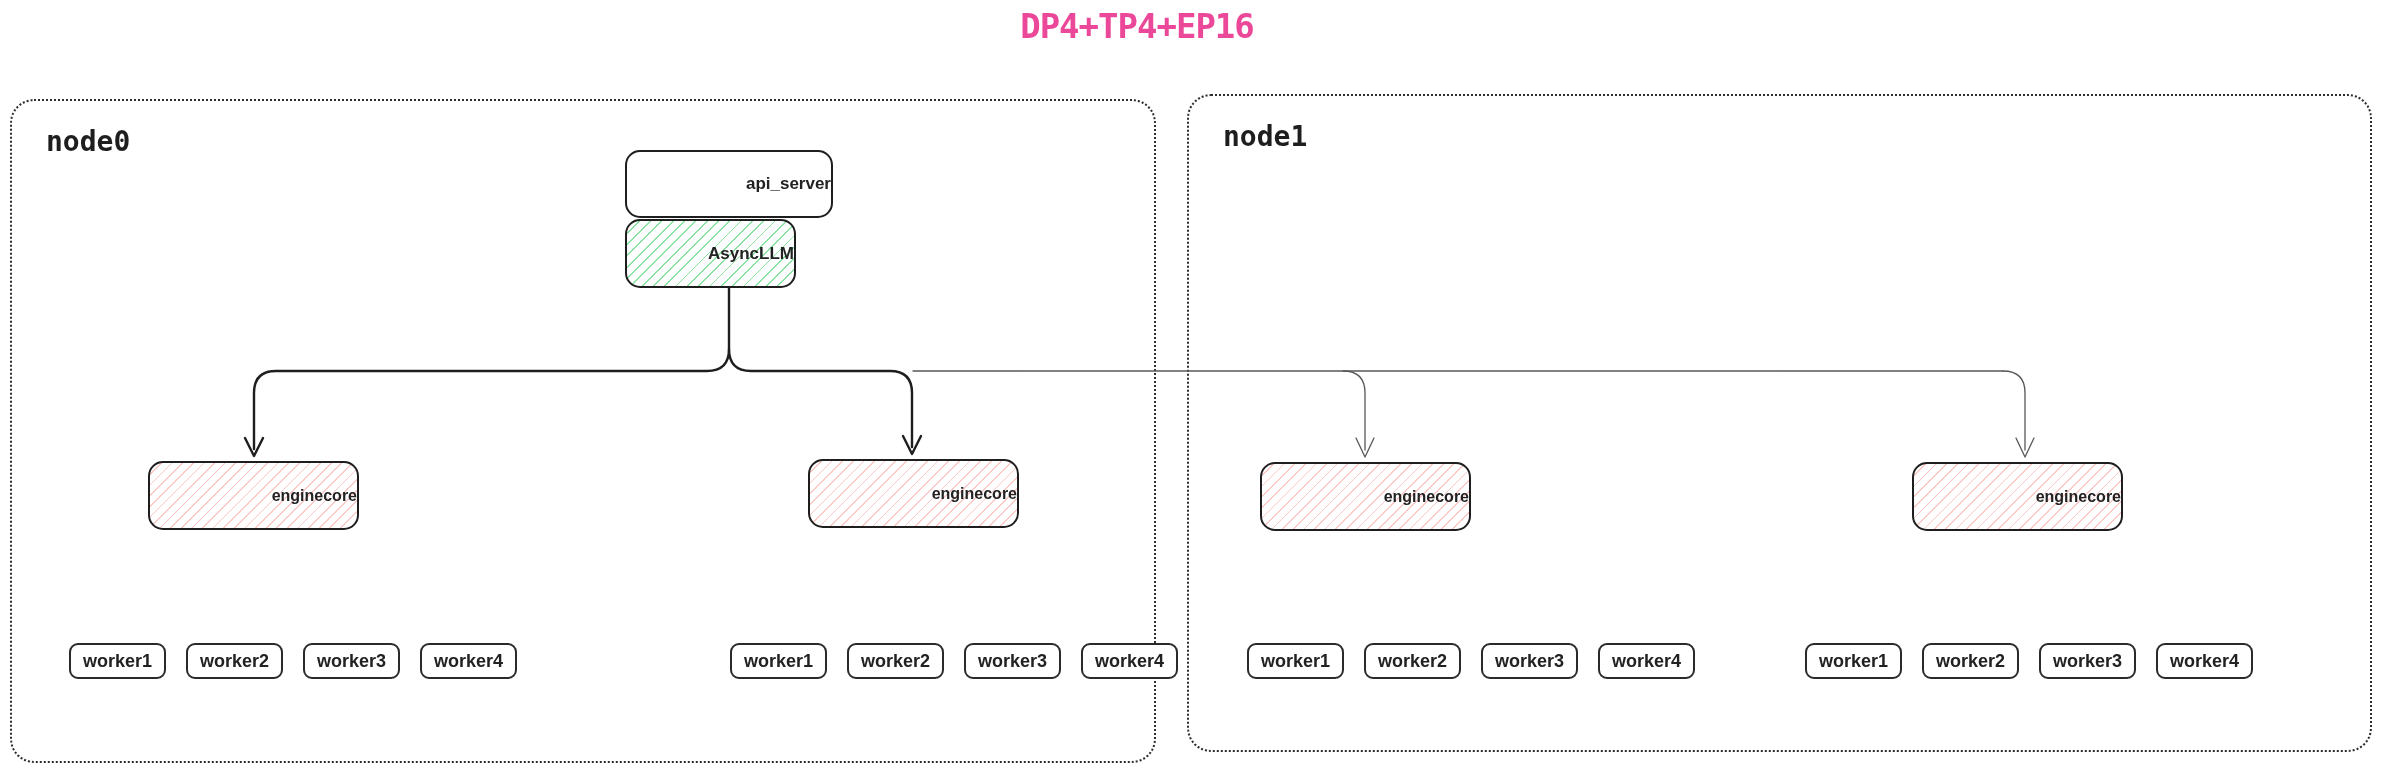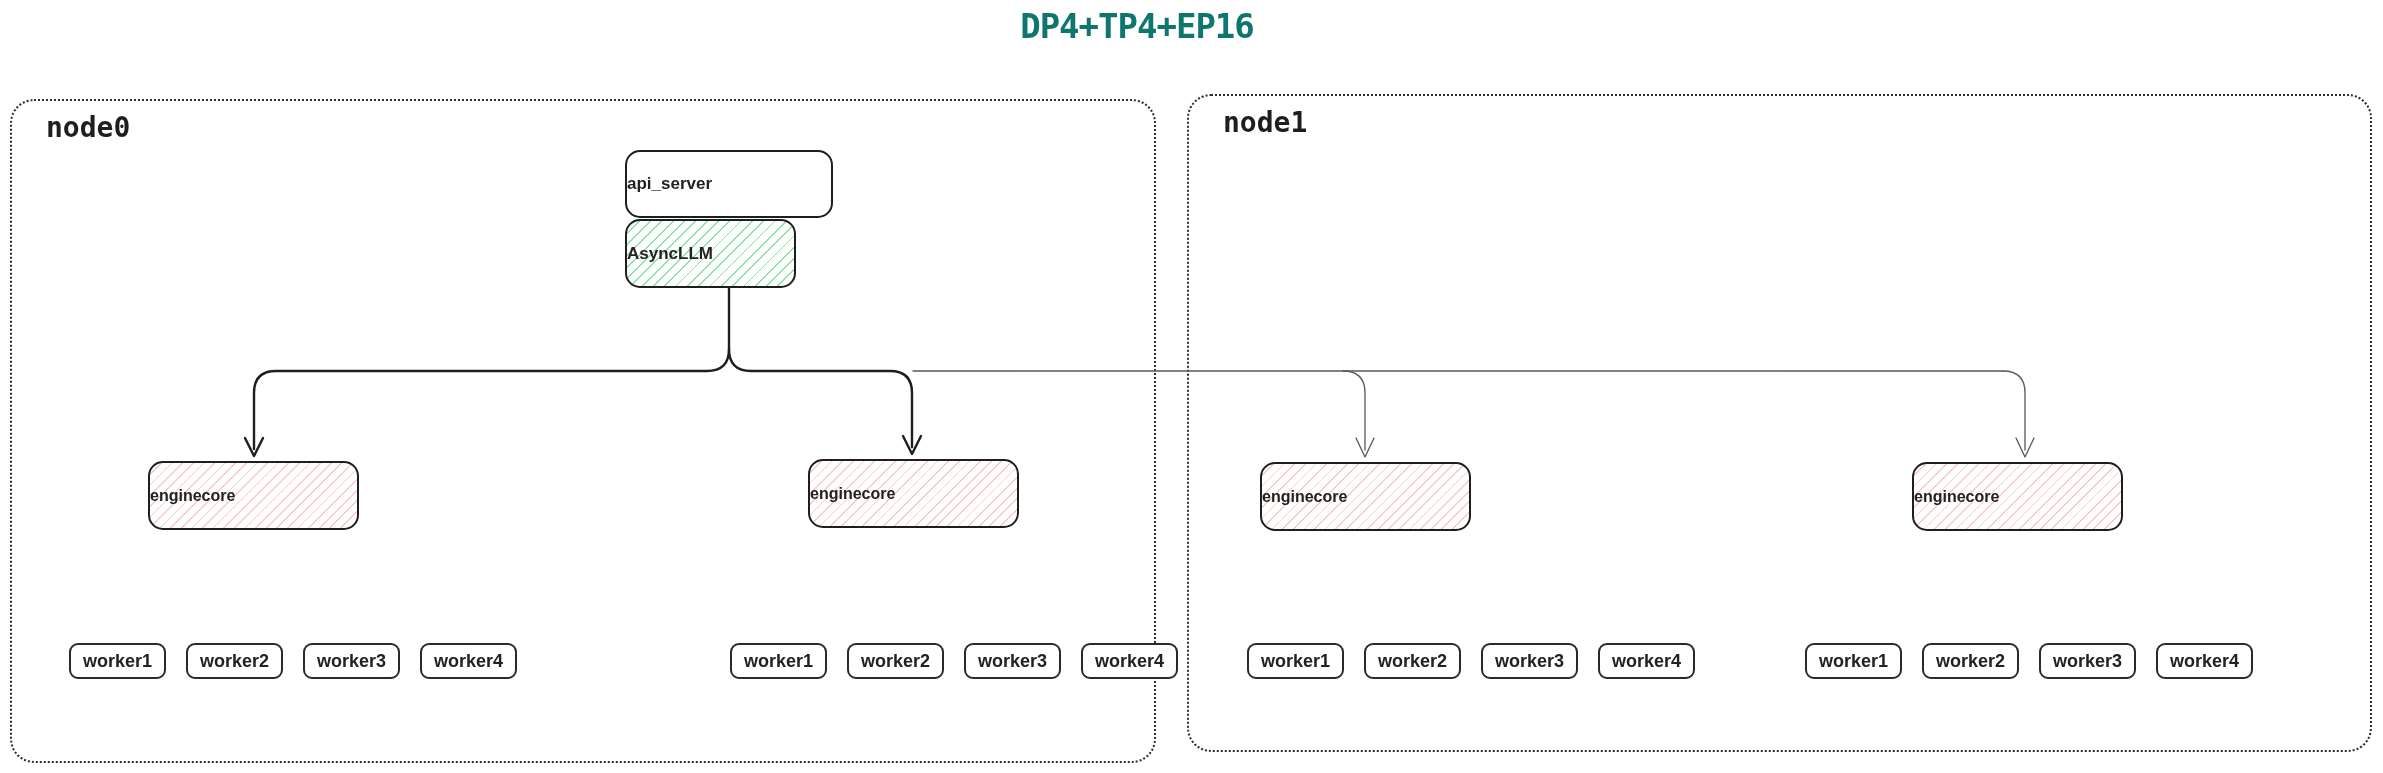--- a/index.html
+++ b/index.html
@@ -14,51 +14,51 @@
     overflow: hidden;
   }
 
   .title {
     position: absolute;
     left: 937px; top: 6px; width: 400px;
     text-align: center;
     font-family: "DejaVu Sans Mono", monospace;
     font-weight: bold;
     font-size: 34px;
-    color: #0f766e;
+    color: #ec4899;
     letter-spacing: -1px;
   }
 
   .node-rect {
     position: absolute;
     border: 2.5px dotted #2d2d2d;
     border-radius: 24px;
     background: transparent;
   }
   #node0-rect { left: 10px;  top: 99px; width: 1146px; height: 664px; }
   #node1-rect { left: 1187px; top: 94px; width: 1185px; height: 658px; }
 
   .node-label {
     position: absolute;
-    left: 34px; top: 10px;
+    left: 34px; top: 24px;
     font-family: "DejaVu Sans Mono", monospace;
     font-weight: bold;
     font-size: 28px;
     color: #1e1e1e;
     text-align: right;
   }
 
   .box {
     position: absolute;
     border: 2px solid #1e1e1e;
     border-radius: 15px;
     background: #ffffff;
     display: flex;
     align-items: center;
-    justify-content: flex-start;
+    justify-content: flex-end;
     font-size: 18px;
     font-weight: 600;
     color: #222222;
   }
 
   #api-server-box { left: 625px; top: 150px; width: 208px; height: 68px; font-size: 17px; }
   #asyncllm-box   { left: 625px; top: 219px; width: 171px; height: 69px; font-size: 17px;
     background-image: repeating-linear-gradient(135deg,
       var(--green-hatch, rgba(110,220,140,0.8)) 0px,
       var(--green-hatch, rgba(110,220,140,0.8)) 1.3px,

